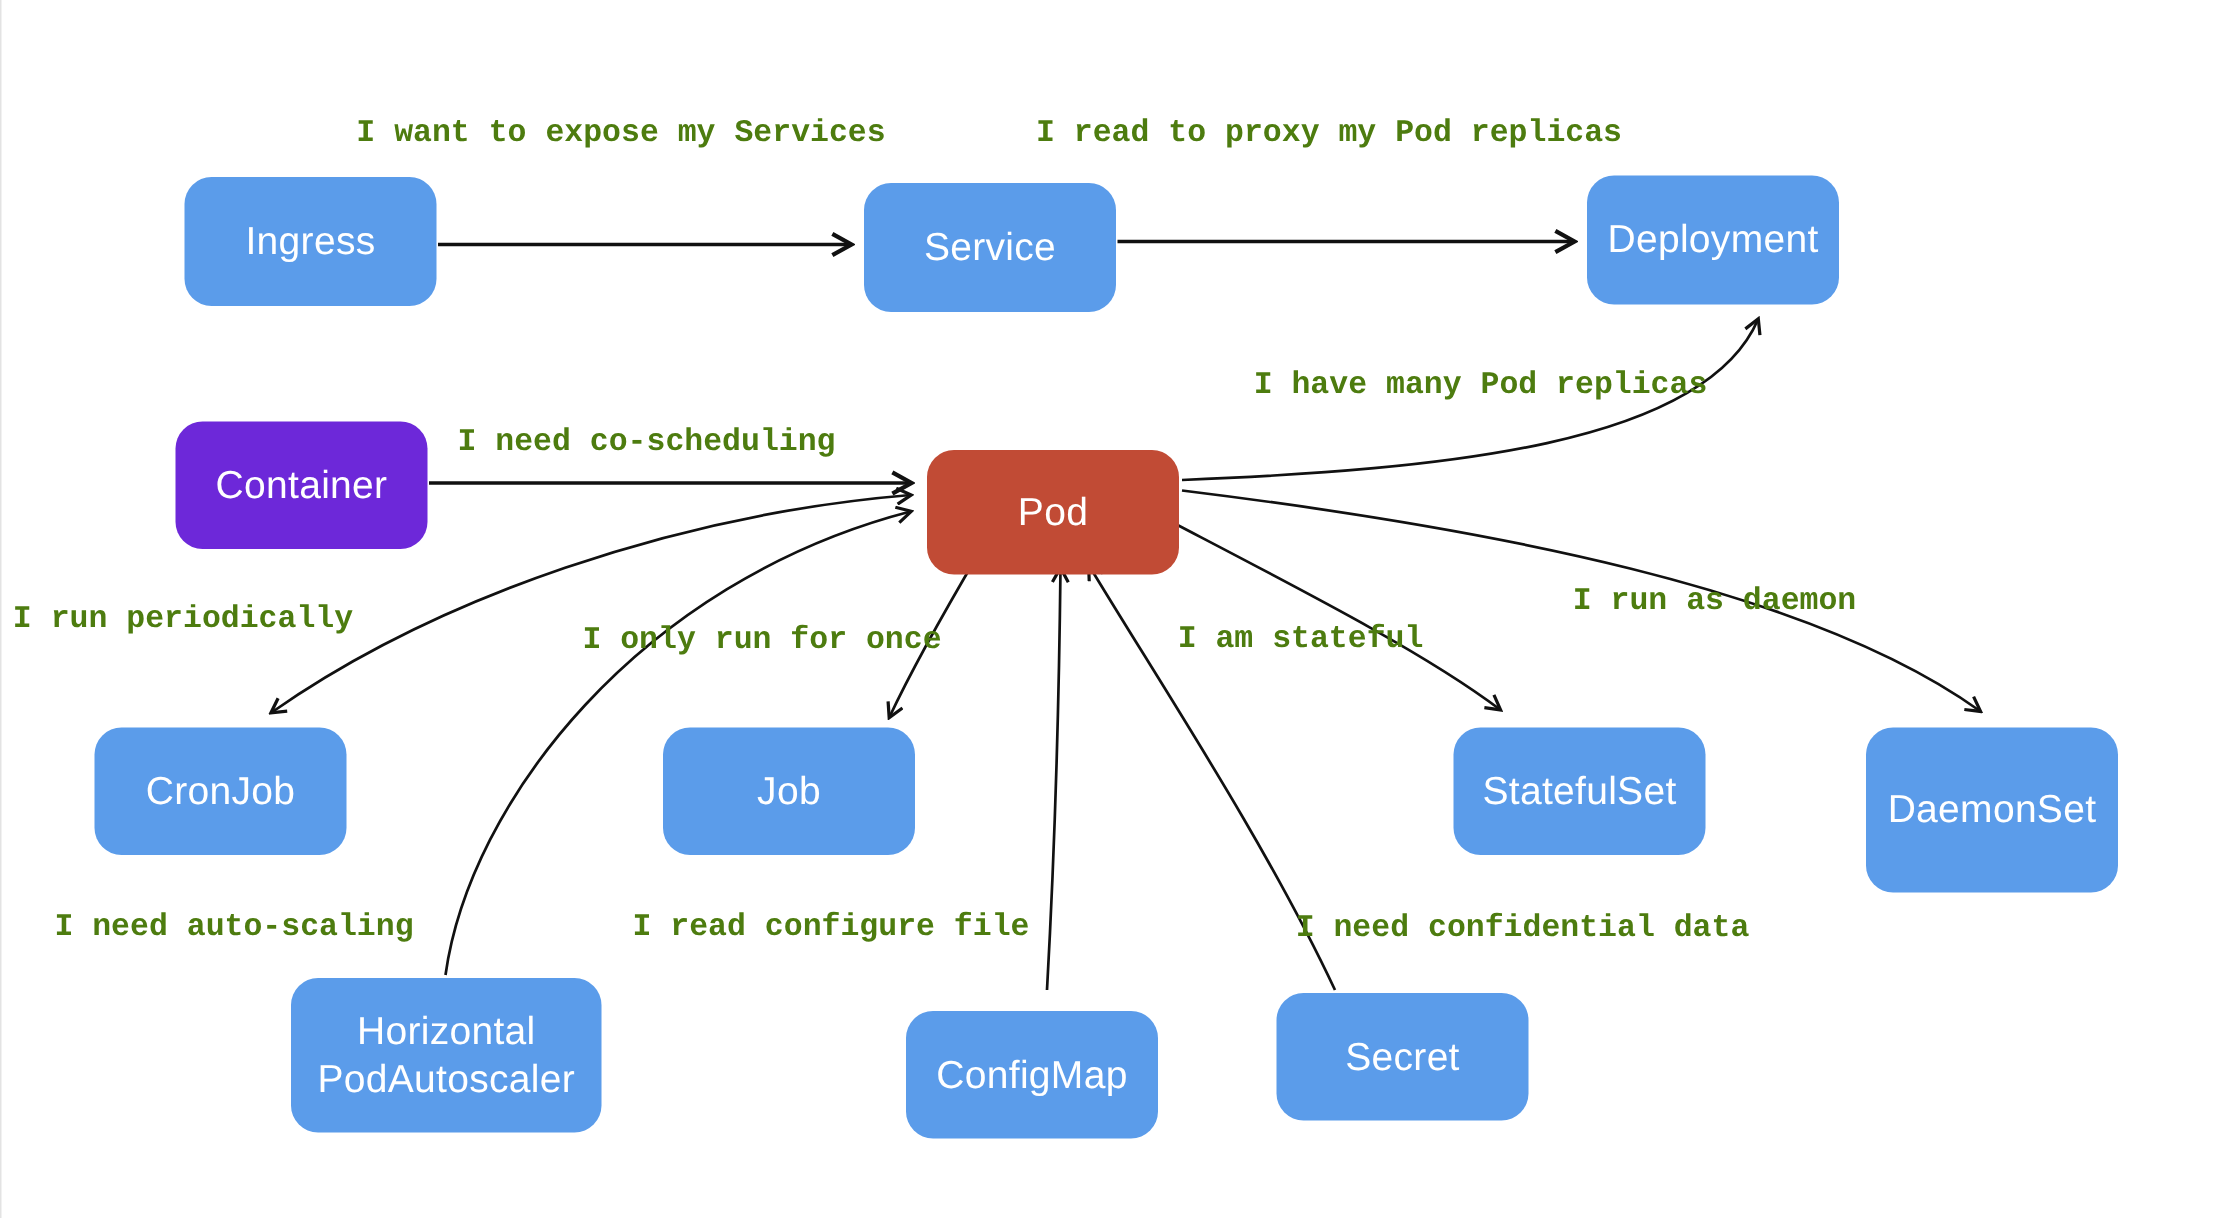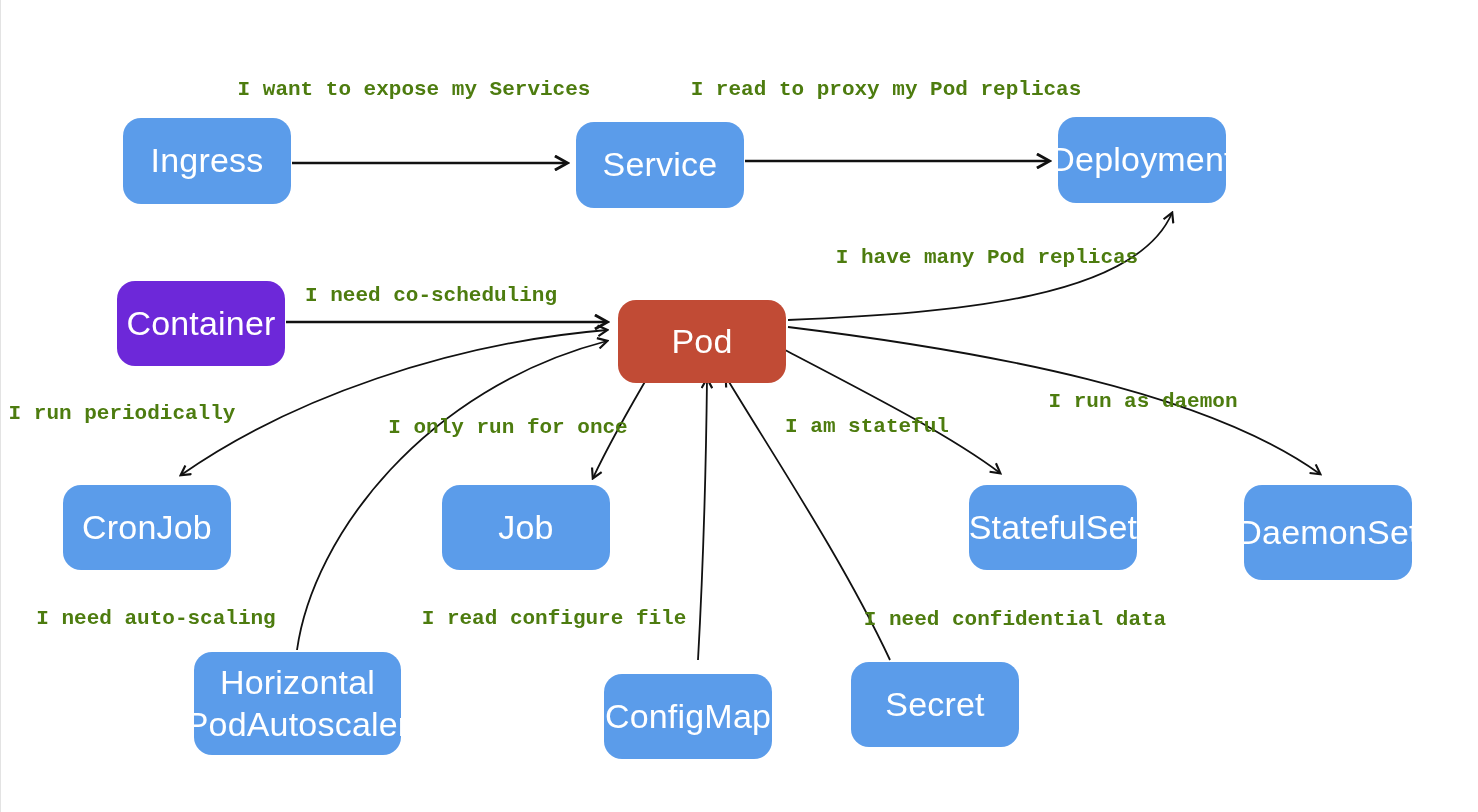--- a/index.html
+++ b/index.html
@@ -8,21 +8,21 @@
     font-family:"Liberation Sans", sans-serif; overflow:hidden;
     border-left:1px solid #e3e3e3;
   }
   svg.arrows { position:absolute; left:0; top:0; width:1478px; height:812px; }
   svg.arrows path.edge { fill:none; stroke:#111111; }
   svg.arrows path.straight { stroke-width:2.4; }
   svg.arrows path.curved { stroke-width:1.8; }
   .node {
     position:absolute; border-radius:18px; color:#ffffff;
     display:flex; flex-direction:column; align-items:center; justify-content:center;
-    text-align:center; font-size:34px; font-weight:400; letter-spacing:0.2px;
+    text-align:center; font-size:26px; font-weight:400; letter-spacing:0.2px;
     line-height:1.22;
   }
   .node.blue { background:#5B9CEA; }
   .node.pink { background:#6d28d9; }
   .node.red  { background:#C14B35; }
   .edge-label {
     position:absolute; transform:translateX(-50%);
     font-weight:bold; font-size:21px; color:#4d7c0f; white-space:nowrap;font-family:Liberation Mono, monospace;
   }
 </style>
@@ -75,21 +75,21 @@
   </div>
 
   <div class="node blue" style="left:441px; top:485px; width:168px; height:85px;">
     <span>Job</span>
   </div>
 
   <div class="node blue" style="left:968px; top:485px; width:168px; height:85px;">
     <span>StatefulSet</span>
   </div>
 
-  <div class="node blue" style="left:1243px; top:485px; width:168px; height:95px;">
+  <div class="node blue" style="left:1243px; top:485px; width:168px; height:110px;">
     <span>DaemonSet</span>
   </div>
 
   <div class="node blue" style="left:193px; top:652px; width:207px; height:103px;">
     <span>Horizontal</span>
     <span>PodAutoscaler</span>
   </div>
 
   <div class="node blue" style="left:603px; top:674px; width:168px; height:85px;">
     <span>ConfigMap</span>

